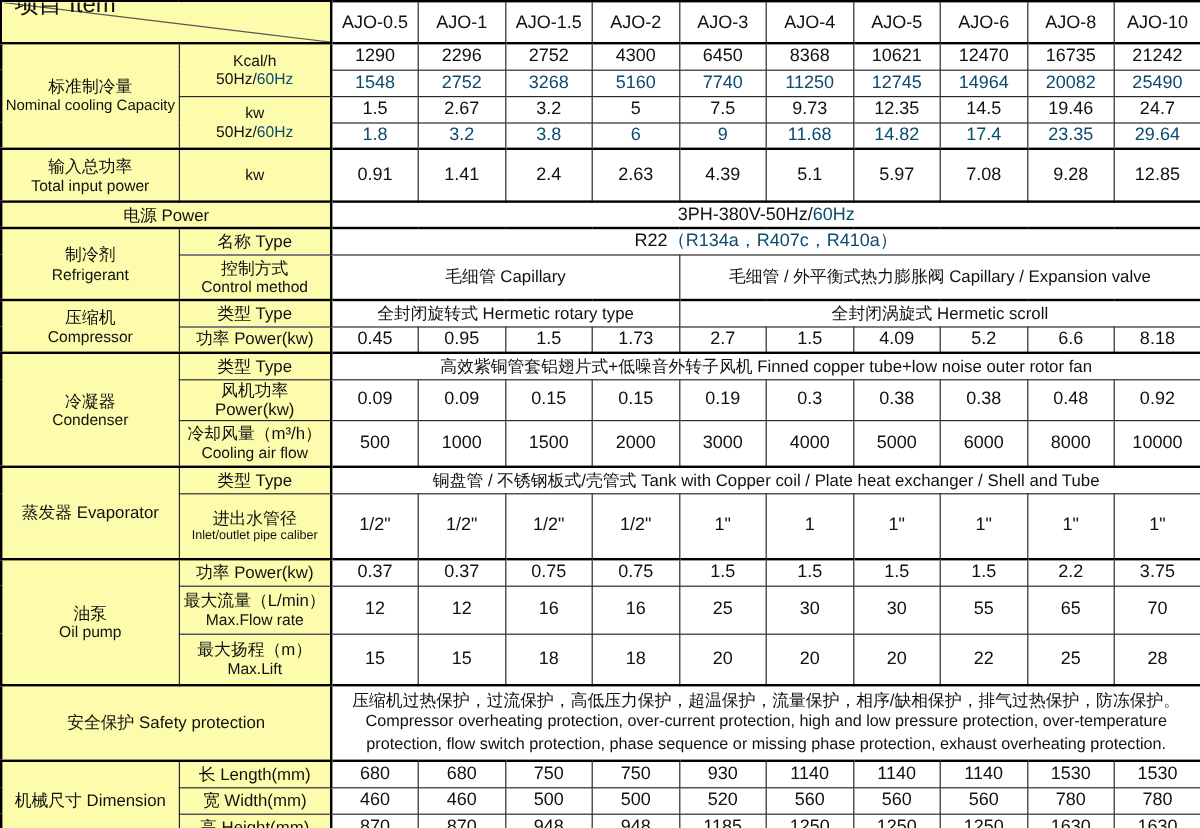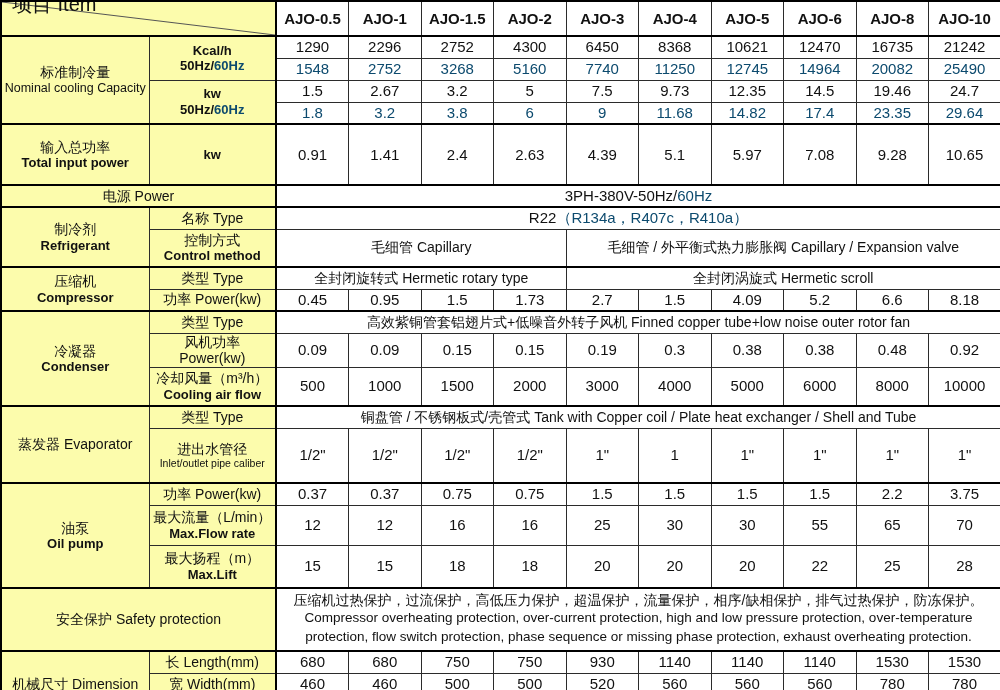--- a/index.html
+++ b/index.html
@@ -6,32 +6,32 @@
   html,body { margin:0; padding:0; background:#fff; }
   body { font-family:"Liberation Sans","DejaVu Sans",sans-serif; color:#111; }
   .sheet { width:1000px; height:690px; overflow:hidden; }
   table { width:1000px; table-layout:fixed; border-collapse:collapse; border:2px solid #000; }
   td, th {
     border:1px solid #2b2b2b;
     text-align:center; vertical-align:middle;
     padding:0 2px; overflow:hidden;
     font-size:15px; font-weight:400; line-height:1.18;
   }
-  th { font-weight:700; }
+  th { font-weight:400; }
   .lbl { background:#fcfcac; }
   .lbl-end { border-right:2px solid #000; }
   .red { color:#0c4a6e; }
   tr.g > td, tr.g > th { border-top:2px solid #000; }
   .zh { font-size:14px; }
   .m  { font-size:12.5px; }
-  .s  { font-size:13px;font-weight:bold; }
+  .s  { font-size:13px; }
   .xs { font-size:10.5px; }
   .val { font-size:15px; }
   
-  .rh35{height:35px} .rh22{height:22px} .rh44{height:61px} .rh23{height:22px}
+  .rh35{height:35px} .rh22{height:22px} .rh44{height:44px} .rh23{height:22px}
   .rh38{height:38px} .rh39{height:39px} .rh42{height:55px} .rh40{height:40px}
   .rh43{height:43px} .rh63{height:63px} .rh16{height:16px}
   
   .diag { position:relative; padding:0; }
   .diag svg { position:absolute; left:0; top:0; width:100%; height:100%; display:block; }
   .diag-model { position:absolute; top:14px; right:10px; font-size:14px;margin-top:41px; }
   .diag-item  { position:absolute; bottom:18px; left:10px; font-size:20px; }
   .safety-zh { font-size:14px; }
   .safety-en { font-size:13.5px; line-height:1.4; }
 </style>
@@ -148,21 +148,21 @@
     <td class="lbl lbl-end s">kw</td>
     <td class="val">0.91</td>
     <td class="val">1.41</td>
     <td class="val">2.4</td>
     <td class="val">2.63</td>
     <td class="val">4.39</td>
     <td class="val">5.1</td>
     <td class="val">5.97</td>
     <td class="val">7.08</td>
     <td class="val">9.28</td>
-    <td class="val">10.65</td>
+    <td class="val">12.85</td>
   </tr>
 
   <tr class="g rh23">
     <td class="lbl lbl-end zh" colspan="2">电源  Power</td>
     <td class="val" colspan="10">
       <span>3PH-380V-50Hz/</span><span class="red">60Hz</span>
     </td>
   </tr>
 
   <tr class="g rh22">

